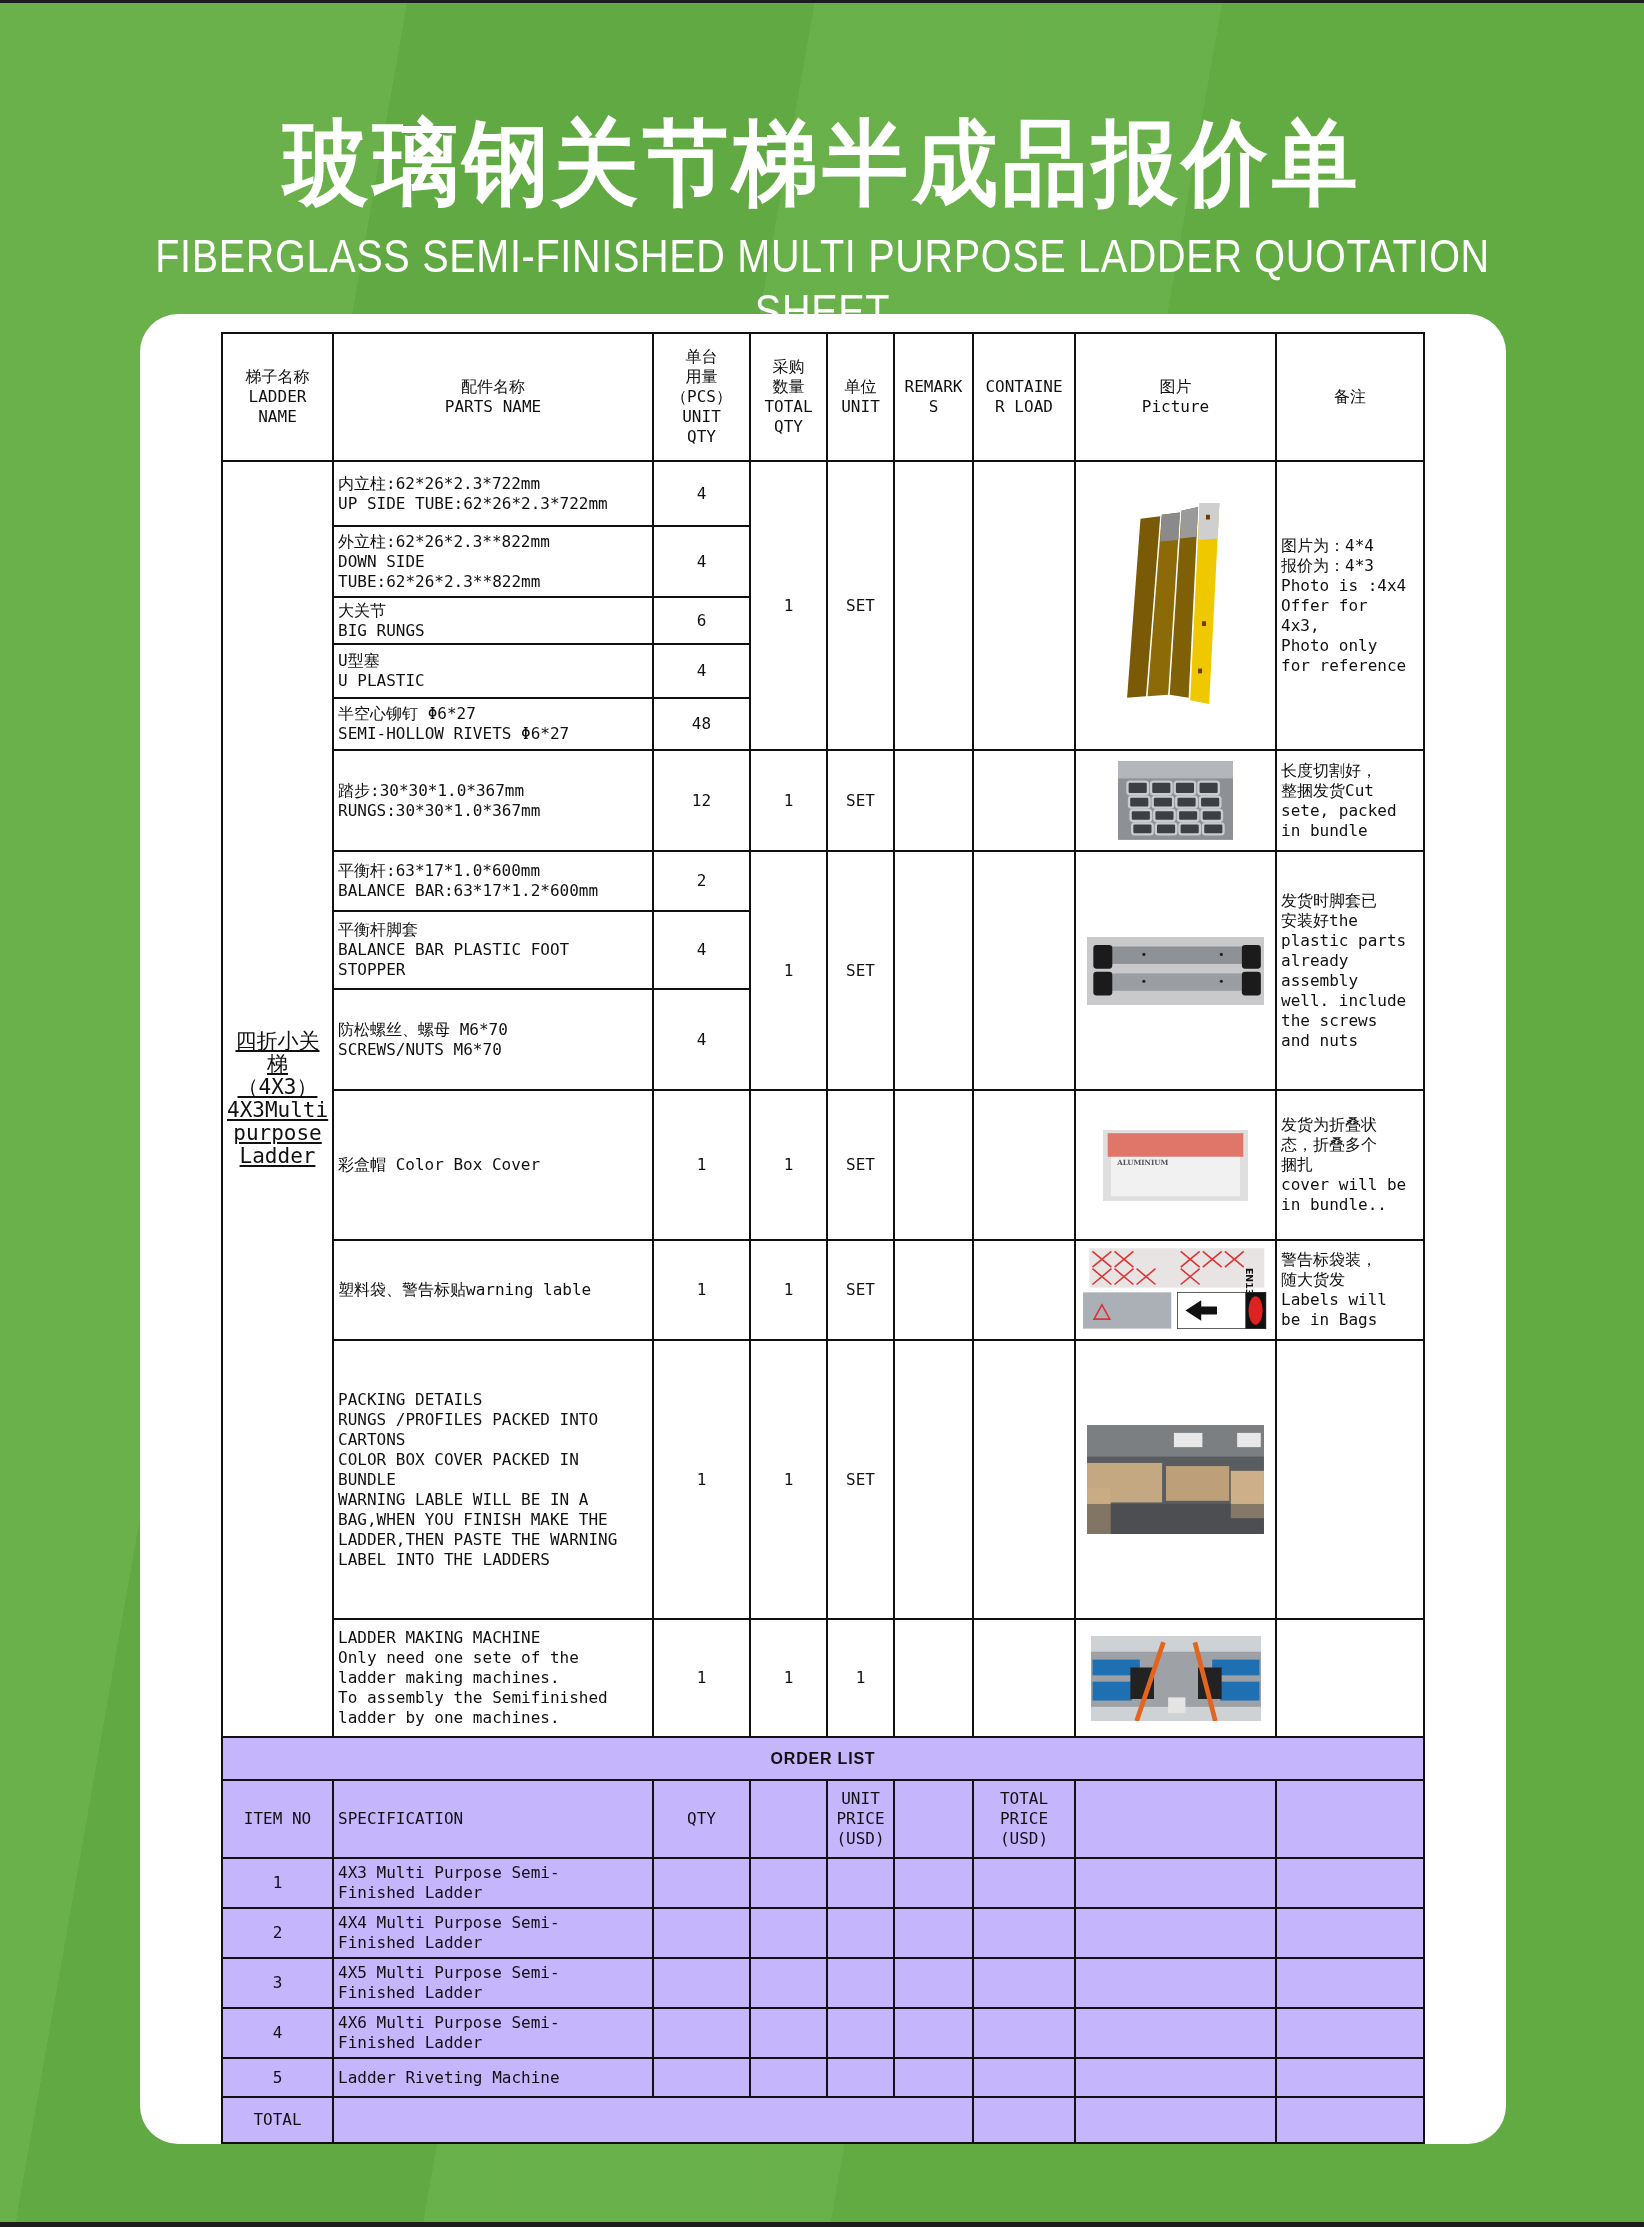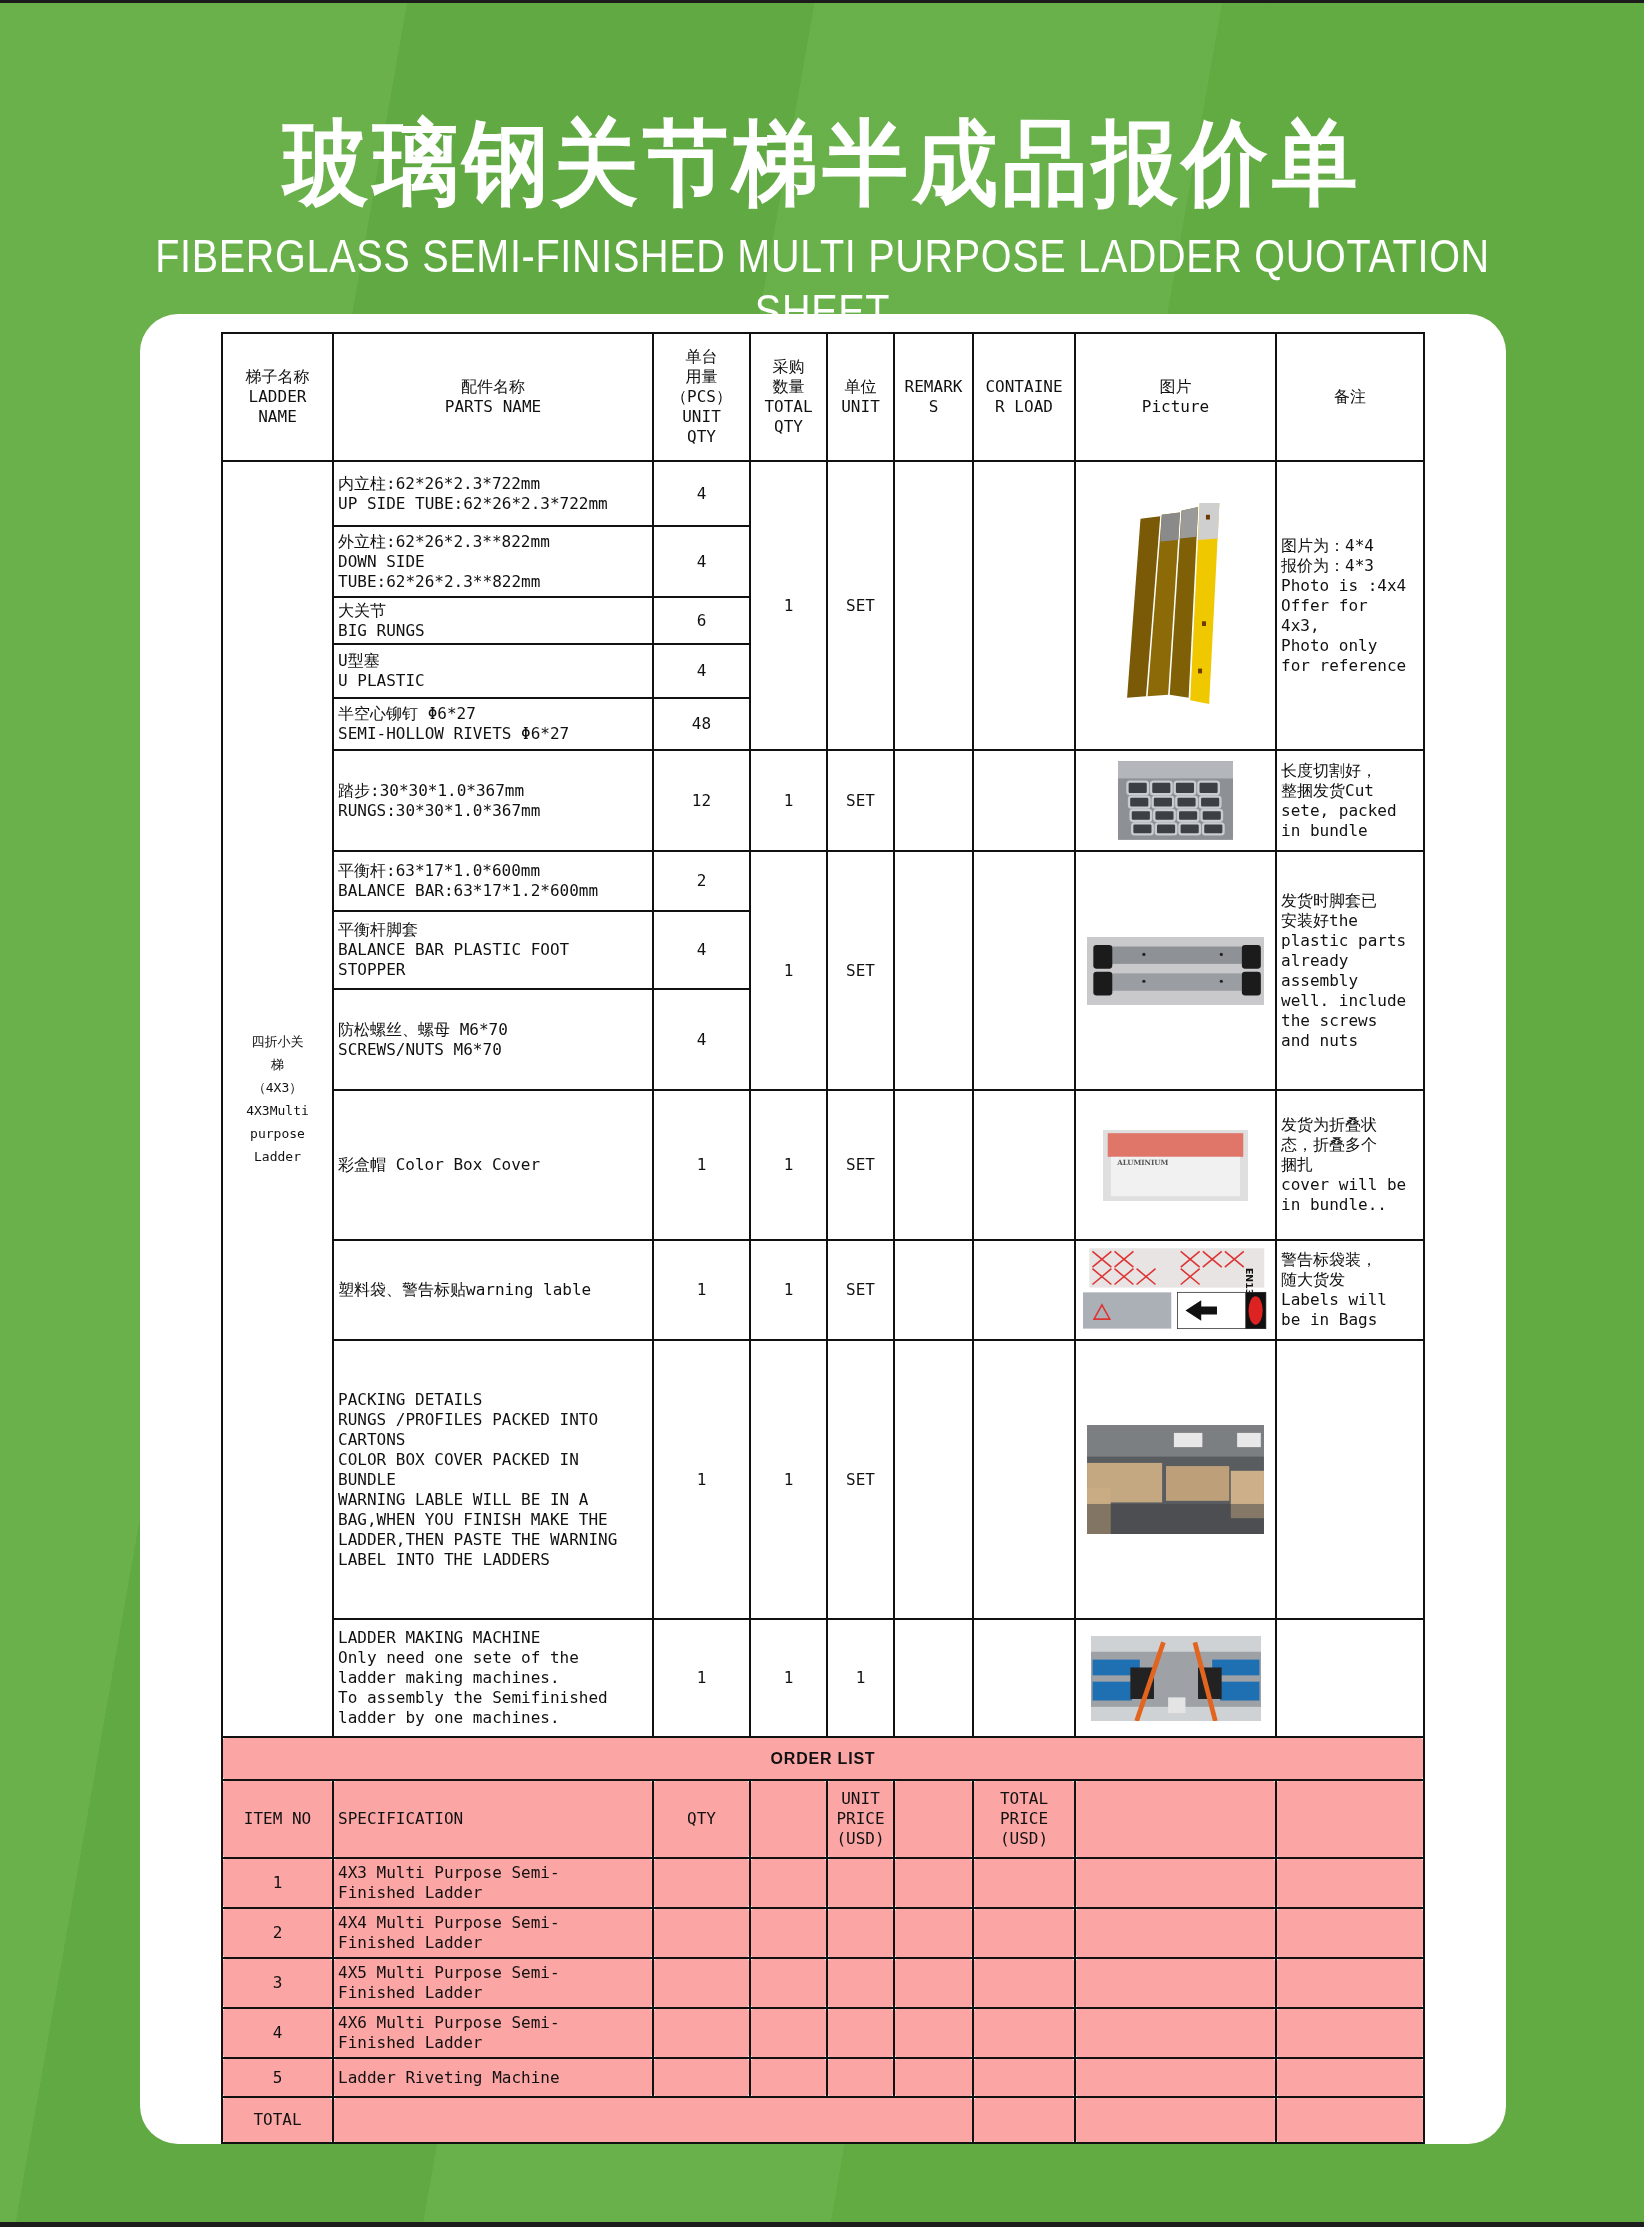--- a/index.html
+++ b/index.html
@@ -10,21 +10,21 @@
   .botbar{position:absolute;left:0;bottom:0;width:1645px;height:4.7px;background:#1c1c1c;}
   .title-cn{position:absolute;left:0;width:1645px;top:107px;text-align:center;color:#fff;font-family:"DejaVu Serif",serif;font-weight:bold;font-size:93px;letter-spacing:4.7px;line-height:111px;transform:scaleX(0.92);}
   .title-en{position:absolute;left:0;width:1645px;top:229px;text-align:center;color:#fff;font-family:"Liberation Sans",sans-serif;font-size:46px;line-height:55px;transform:scaleX(0.86);letter-spacing:0.8px;}
   .card{position:absolute;left:140px;top:314px;width:1366px;height:1830px;background:#fff;border-radius:38px;}
   table.q{position:absolute;left:221px;top:332px;border-collapse:collapse;table-layout:fixed;width:1203px;}
   table.q td{border:2.4px solid #111;padding:0 4px;font-size:16px;line-height:20px;vertical-align:middle;}
   .c{text-align:center;}
   .hdr td{height:126px;text-align:center;font-size:17.4px;line-height:23px;}
   .pic{display:block;margin:0 auto;}
   .note{font-size:16.6px;line-height:20px;}
-  .peach td{background:#fca5a5;border-radius:6px;}
+  .peach td{background:#c4b5fd;}
   .ol-title{font-weight:bold;font-family:"Liberation Sans",sans-serif;font-size:18px;text-align:center;letter-spacing:0.8px;}
   .ol-h td{height:76px;}
   .pl{white-space:pre-line;}
 </style>
 </head>
 <body>
 
 <div class="bgtex"></div>
 <div class="topbar"></div>
 <div class="botbar"></div>
@@ -86,21 +86,21 @@
       <td>
           <div class="pl">图片</div>
           <div class="pl">Picture</div>
         </td>
       <td>
           <div class="pl">备注</div>
         </td>
     </tr>
 
     <tr style="height:65px">
-      <td rowspan="13" class="c pl" style="font-size:13px;line-height:23px;">四折小关
+      <td rowspan="13" class="c pl" style="font-size:21px;line-height:23px;text-decoration:underline;">四折小关
 梯
 （4X3）
 4X3Multi
 purpose
 Ladder</td>
       <td class="pl">内立柱:62*26*2.3*722mm
 UP SIDE TUBE:62*26*2.3*722mm</td>
       <td class="c">4</td>
       <td rowspan="5" class="c">1</td>
       <td rowspan="5" class="c">SET</td>

